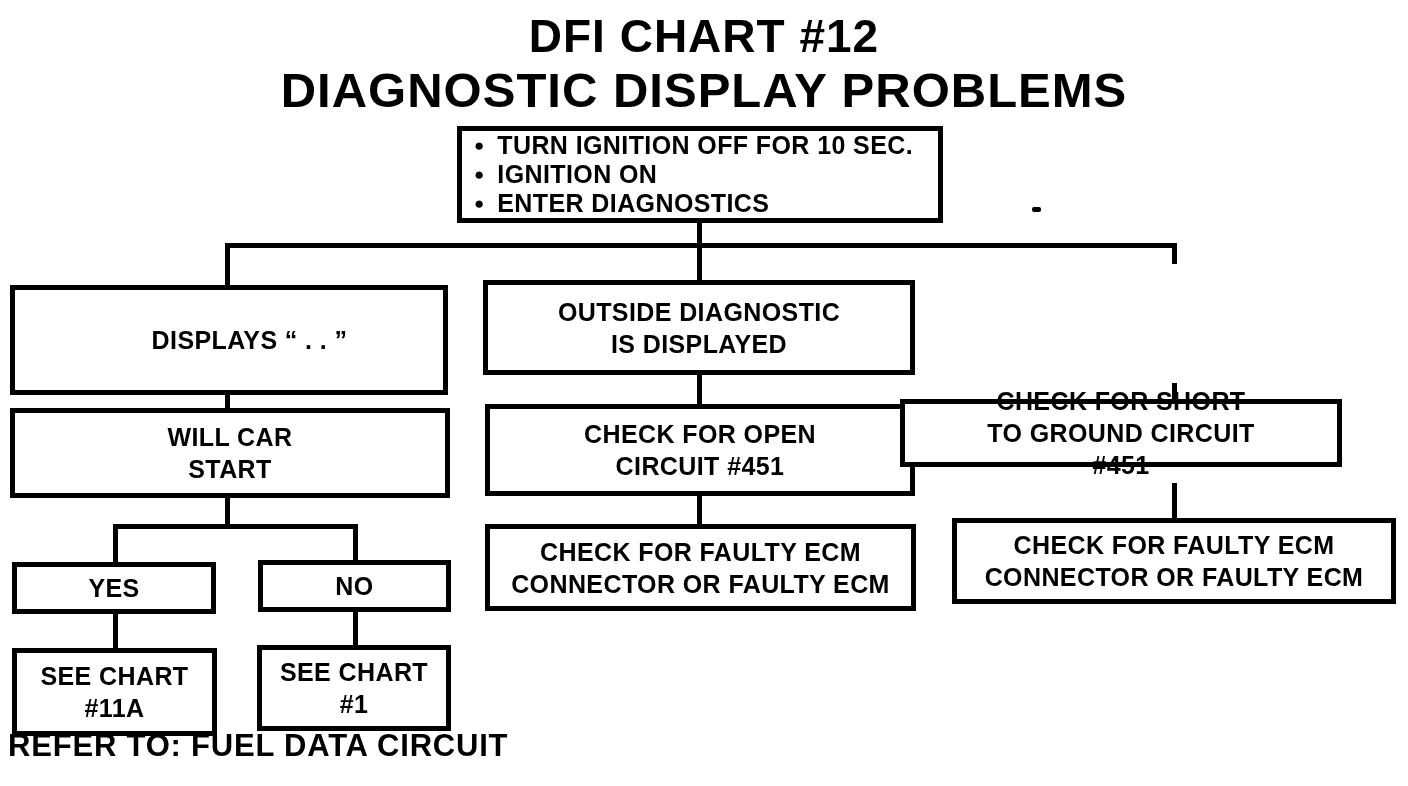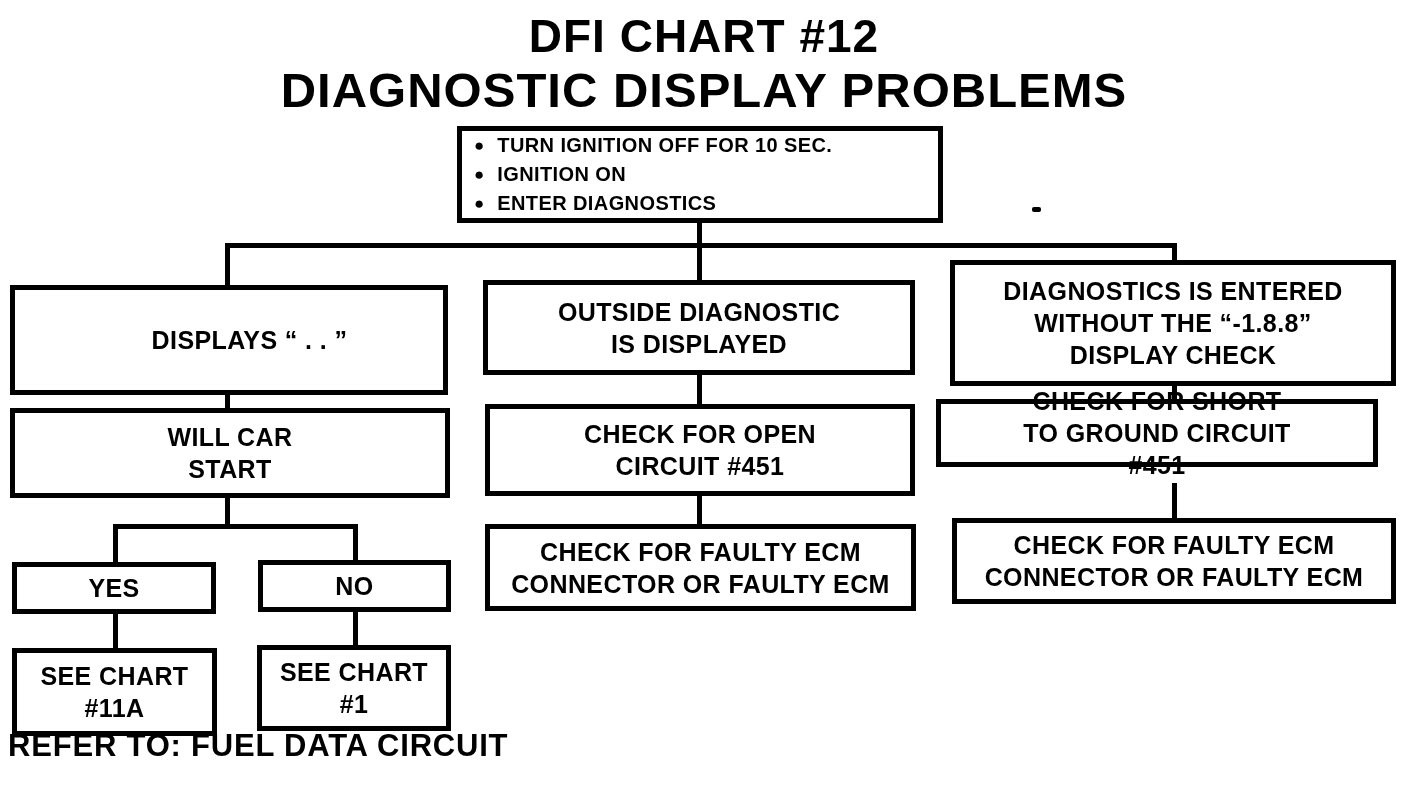--- a/index.html
+++ b/index.html
@@ -25,21 +25,21 @@
     background:#fff;
     display:flex;align-items:center;justify-content:center;
   }
   .btext{
     font-size:25px;font-weight:bold;line-height:1.28;
     letter-spacing:0.4px;text-align:center;white-space:pre-line;
   }
   .start-box{flex-direction:column;align-items:flex-start;justify-content:center;padding-left:12px;}
   .bullet-row{display:flex;align-items:center;gap:13px;line-height:29px;}
   .bullet-glyph{font-size:17px;line-height:29px;}
-  .bullet-label{font-size:20px;font-weight:bold;letter-spacing:0.4px;}
+  .bullet-label{font-size:25px;font-weight:bold;letter-spacing:0.4px;}
   .line{position:absolute;background:#000;}
   .footer{
     position:absolute;left:8px;top:720px;
     font-size:31px;font-weight:bold;letter-spacing:0.8px;
   }
   .stray{position:absolute;left:1032px;top:199px;width:9px;height:5px;background:#000;border-radius:2px;}
 </style>
 </head>
 <body>
 
@@ -113,26 +113,21 @@
   </div>
   <div class="fbox" style="left:485px;top:396px;width:430px;height:92px;">
     <div class="btext">CHECK FOR OPEN
 CIRCUIT #451</div>
   </div>
   <div class="fbox" style="left:485px;top:516px;width:431px;height:87px;">
     <div class="btext">CHECK FOR FAULTY ECM
 CONNECTOR OR FAULTY ECM</div>
   </div>
 
-  <div class="fbox" style="left:950px;top:252px;width:446px;height:126px;">
-    <div class="btext">DIAGNOSTICS IS ENTERED
-WITHOUT THE “-1.8.8”
-DISPLAY CHECK</div>
-  </div>
-  <div class="fbox" style="left:936px;top:391px;width:442px;height:68px;">
+  <div class="fbox" style="left:900px;top:391px;width:442px;height:68px;">
     <div class="btext">CHECK FOR SHORT
 TO GROUND CIRCUIT
 #451</div>
   </div>
   <div class="fbox" style="left:952px;top:510px;width:444px;height:86px;">
     <div class="btext">CHECK FOR FAULTY ECM
 CONNECTOR OR FAULTY ECM</div>
   </div>
 
   <div class="footer">REFER TO: FUEL DATA CIRCUIT</div>

